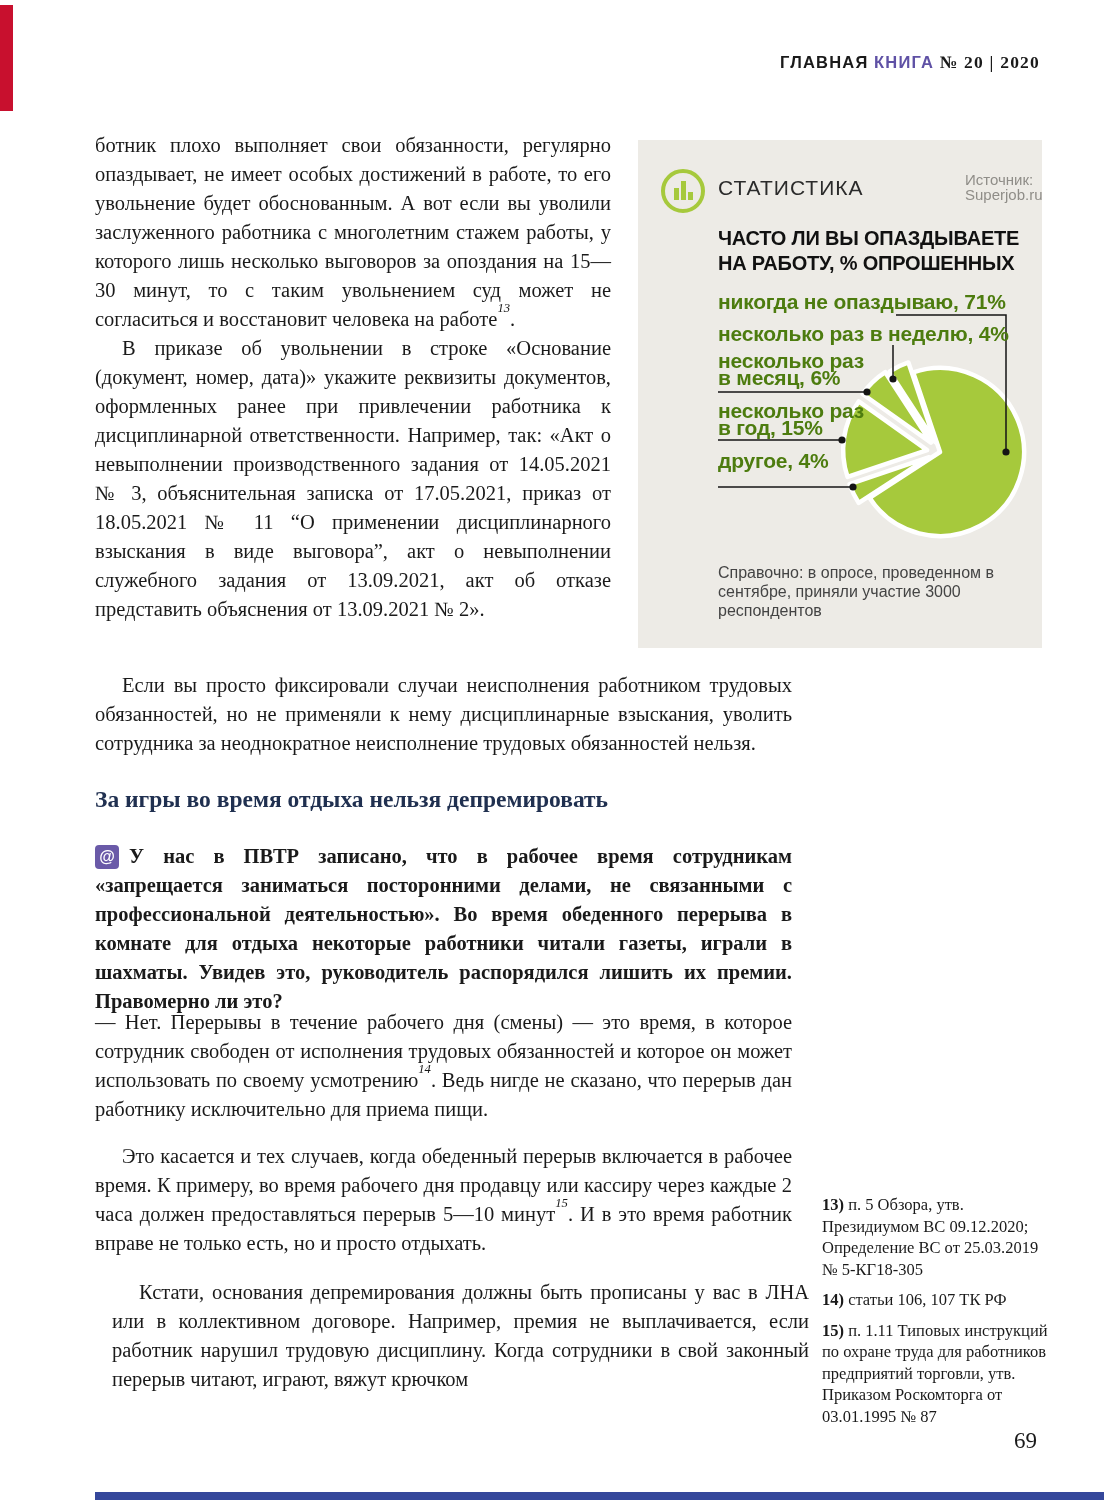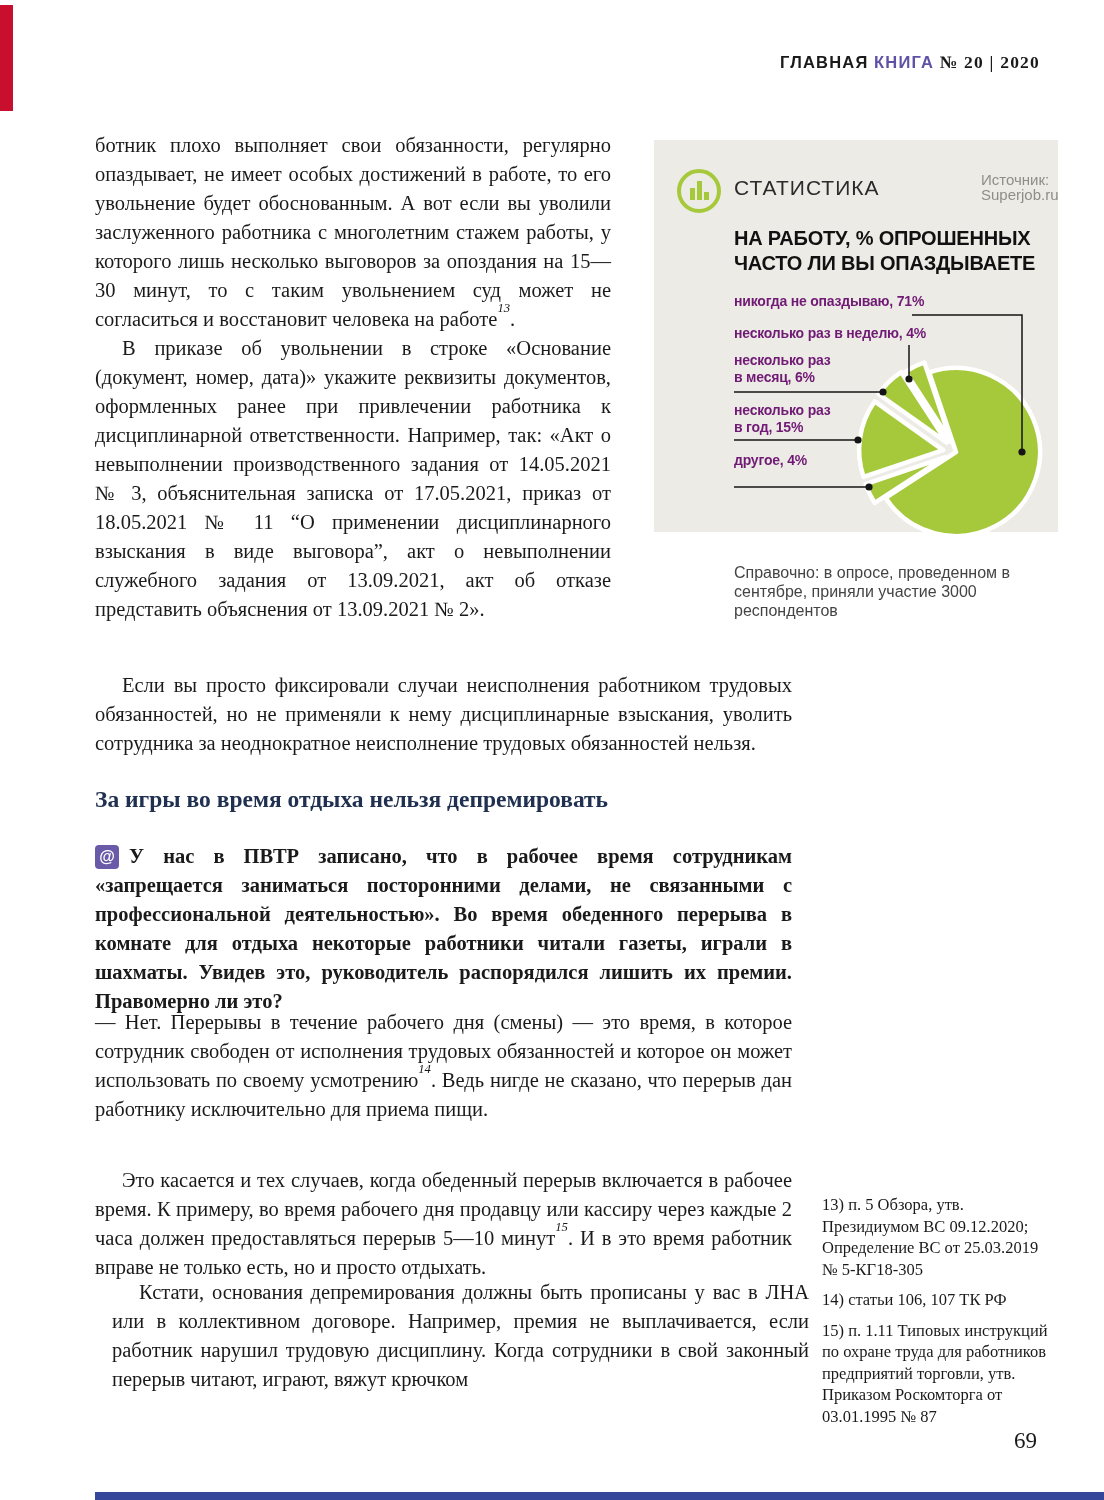--- a/index.html
+++ b/index.html
@@ -19,54 +19,54 @@
 
   
   .bodytext{font-size:20.5px;line-height:29px;text-align:justify;}
   .indent{text-indent:27px;}
   #col-left{position:absolute;left:95px;top:131px;width:516px;}
   #para-full{position:absolute;left:95px;top:650px;width:697px;}
   #section-heading{position:absolute;left:95px;top:786px;width:697px;
     font-size:23.5px;font-weight:bold;color:#203050;}
   #question-block{position:absolute;left:95px;top:842px;width:697px;font-weight:bold;}
   #answer-1{position:absolute;left:95px;top:1008px;width:697px;}
-  #answer-2{position:absolute;left:95px;top:1166px;width:697px;}
+  #answer-2{position:absolute;left:95px;top:1142px;width:697px;}
   #answer-3{position:absolute;left:112px;top:1278px;width:697px;}
 
   .at-badge{float:left;width:24px;height:24px;margin:3px 10px 0 0;border-radius:4px;
     background:#6a5aa8;color:#fff;font-family:"Liberation Sans",sans-serif;
     font-size:16px;line-height:24px;text-align:center;font-weight:bold;}
 
   sup{font-size:62%;line-height:0;position:relative;top:-0.45em;font-style:italic;}
 
   
-  #stats-box{position:absolute;left:638px;top:140px;width:404px;height:392px;background:#edebe6;margin-left:16px;}
+  #stats-box{position:absolute;left:638px;top:140px;width:404px;height:508px;background:#edebe6;}
   #stats-box .sans{font-family:"Liberation Sans",sans-serif;}
   .stat-head-label{position:absolute;left:80px;top:36px;font-size:21px;letter-spacing:1px;color:#2b2b2b;}
   .stat-source{position:absolute;left:327px;top:32px;font-size:15px;line-height:15px;color:#8f8d88;}
   .stat-title{position:absolute;left:80px;top:86px;font-size:20px;line-height:25px;font-weight:bold;
     letter-spacing:-0.2px;color:#111;}
-  .chart-label{position:absolute;font-size:14px;line-height:17px;font-weight:bold;color:#701a75;
+  .chart-label{position:absolute;font-size:21px;line-height:17px;font-weight:bold;color:#4d7c0f;
     white-space:pre-line;letter-spacing:-0.2px;}
   .lbl-1{left:80px;top:153px;}
   .lbl-2{left:80px;top:185px;}
   .lbl-3{left:80px;top:212px;}
   .lbl-4{left:80px;top:262px;}
   .lbl-5{left:80px;top:312px;}
   .stat-note{position:absolute;left:80px;top:423px;width:300px;font-size:16px;line-height:19px;color:#444;}
   #chart-svg{position:absolute;left:0;top:0;}
 
   
   .stat-icon{position:absolute;left:22px;top:28px;}
 
   
   #footnotes{position:absolute;left:822px;top:1194px;width:232px;
     font-size:16.5px;line-height:21.5px;}
   #footnotes .fn{margin:0 0 9px 0;}
-  #footnotes .fn-num{font-weight:normal;margin-top:16px;}
+  #footnotes .fn-num{font-weight:bold;margin-top:16px;}
 
   
   .page-number{position:absolute;left:1014px;top:1428px;font-size:23px;}
 </style>
 </head>
 <body>
 
 <div class="bleed-red"></div>
 <div class="bleed-blue"></div>
 
@@ -87,22 +87,22 @@
     <rect x="14" y="20" width="5" height="12" fill="#a6c93c"></rect>
     <rect x="21" y="13" width="5" height="19" fill="#a6c93c"></rect>
     <rect x="28" y="24" width="5" height="8" fill="#a6c93c"></rect>
   </svg>
   <div class="stat-head-label sans">СТАТИСТИКА</div>
   <div class="stat-source sans">
     <div>Источник:</div>
     <div>Superjob.ru</div>
   </div>
   <div class="stat-title sans">
+    <div>ЧАСТО ЛИ ВЫ ОПАЗДЫВАЕТЕ</div>
     <div>НА РАБОТУ, % ОПРОШЕННЫХ</div>
-    <div>ЧАСТО ЛИ ВЫ ОПАЗДЫВАЕТЕ</div>
   </div>
 
   <svg id="chart-svg" width="404" height="472" viewBox="0 0 404 472">
     <g id="pie-slices">
         <path d="M302.00,312.00 L275.21,232.39 A84,84 0 1,1 231.55,357.75 Z" fill="#a6c93c" stroke="#ffffff" stroke-width="4.5" stroke-linejoin="round"></path>
         <path d="M291.20,317.22 L220.75,362.97 A84,84 0 0,1 211.58,344.02 Z" fill="#a6c93c" stroke="#ffffff" stroke-width="4.5" stroke-linejoin="round"></path>
         <path d="M289.14,310.10 L209.53,336.89 A84,84 0 0,1 220.67,261.44 Z" fill="#a6c93c" stroke="#ffffff" stroke-width="4.5" stroke-linejoin="round"></path>
         <path d="M293.00,302.62 L224.53,253.96 A84,84 0 0,1 247.25,232.17 Z" fill="#a6c93c" stroke="#ffffff" stroke-width="4.5" stroke-linejoin="round"></path>
         <path d="M297.21,302.10 L251.46,231.65 A84,84 0 0,1 270.42,222.48 Z" fill="#a6c93c" stroke="#ffffff" stroke-width="4.5" stroke-linejoin="round"></path>
       </g>

